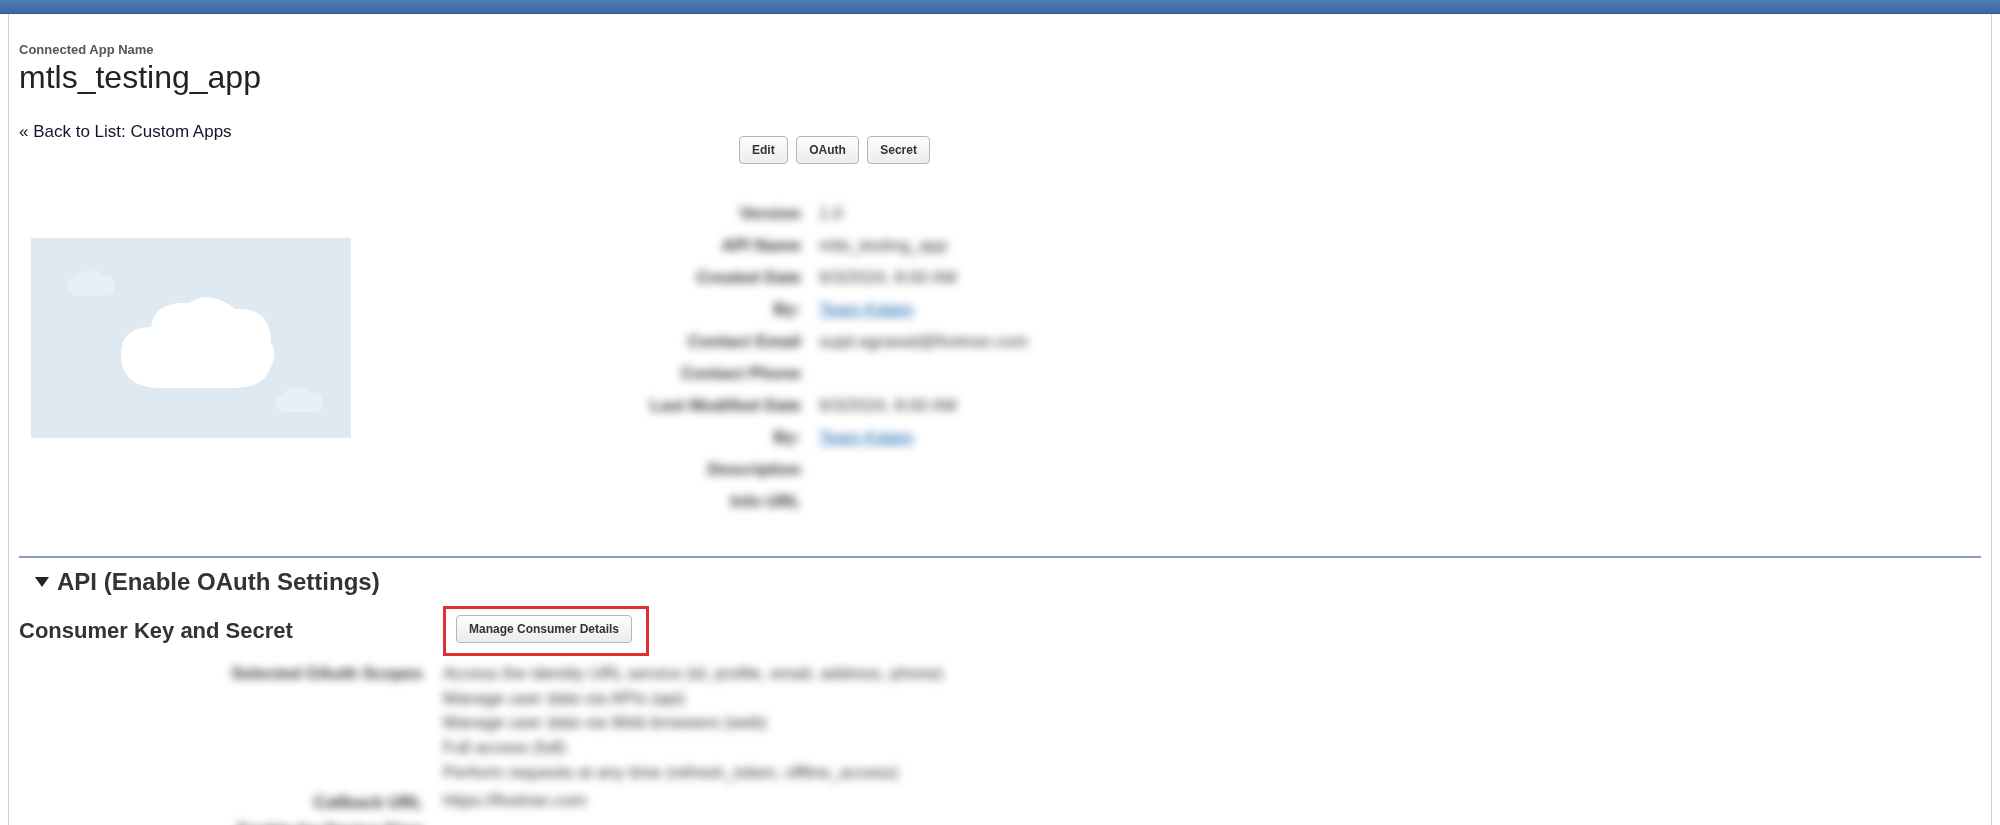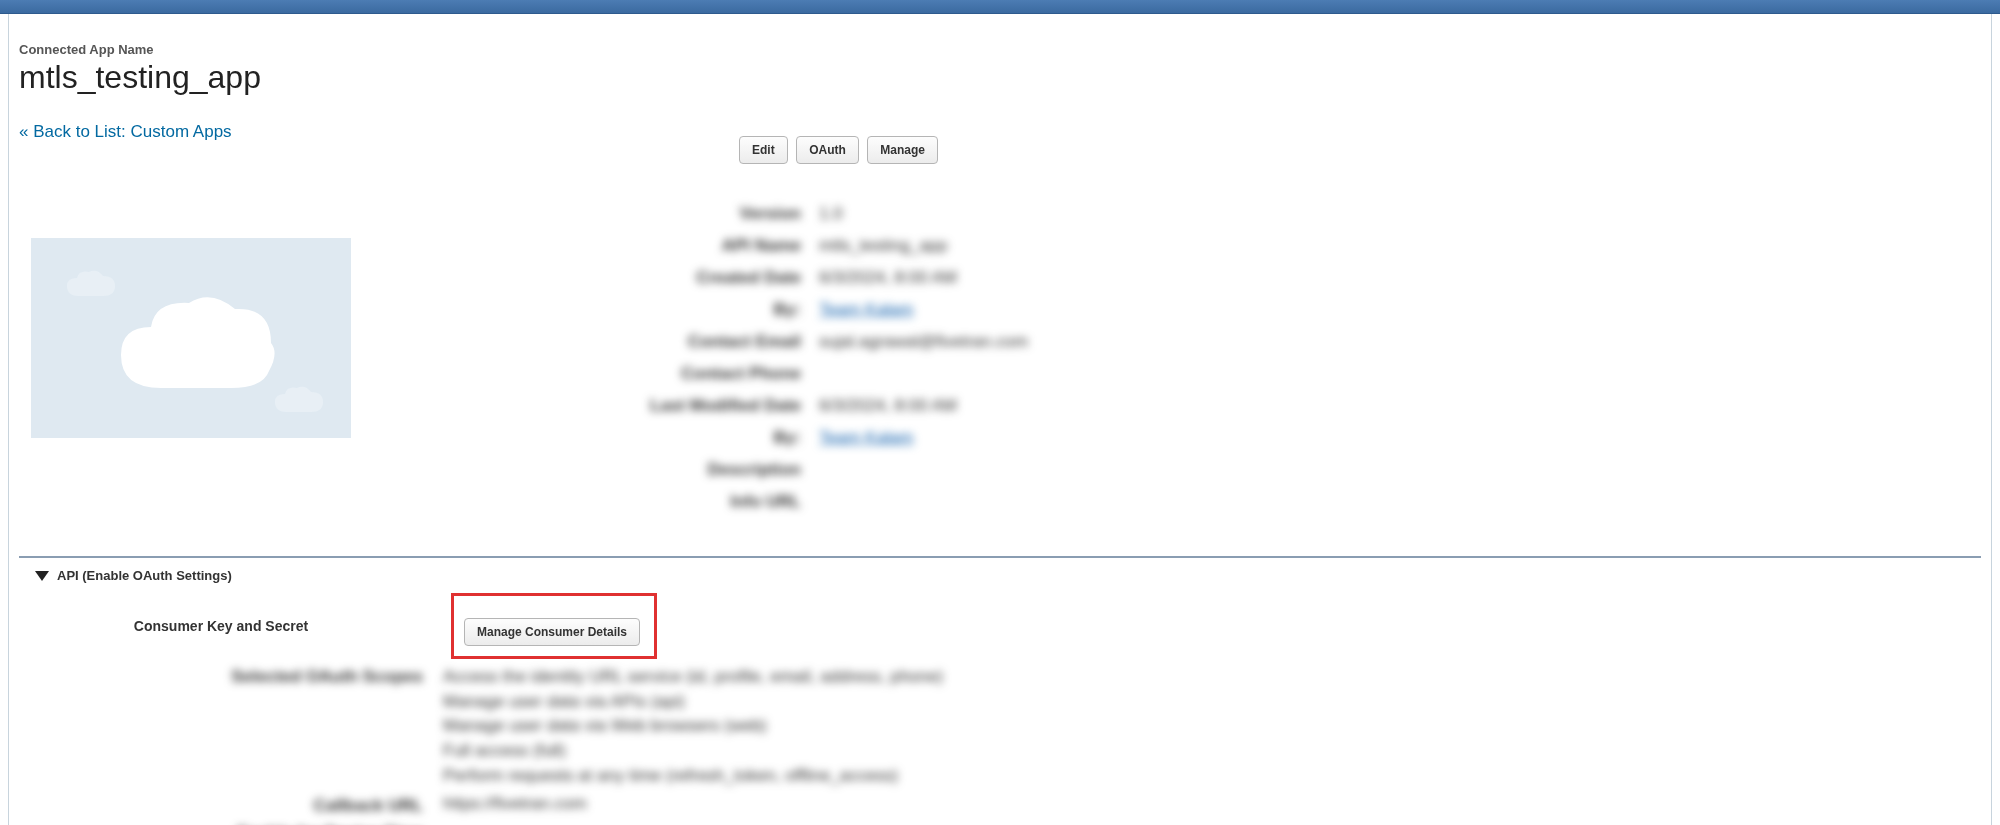--- a/index.html
+++ b/index.html
@@ -2,60 +2,60 @@
 <html><head>
 <meta charset="utf-8">
 <style>
   * { box-sizing: border-box; margin: 0; padding: 0; }
   html, body { width: 2000px; height: 825px; font-family: Arial, Helvetica, sans-serif; background: #fff; color: #333; }
   .topbar { height: 14px; background: linear-gradient(#4c7cb3,#3b6aa0); border-bottom: 1px solid #2e5a8d; }
   .page { background:#fff; padding: 0; margin: 0 8px; border-left:1px solid #c8d4dd; border-right:1px solid #c8d4dd; min-height:811px;}
   .inner { padding: 28px 10px 0 10px; }
   .small-label { font-size: 13px; font-weight: 700; color:#555; }
   .app-name { font-size: 32px; color:#222; margin-top:2px; }
-  .back-link { display:inline-block; margin-top:26px; font-size:17px; color:#0369a1; text-decoration:none; }
+  .back-link { display:inline-block; margin-top:26px; font-size:17px; color:#0f172a; text-decoration:none; }
   .action-row { text-align:center; margin-top: -6px; padding-left: 720px; text-align:left;}
   .btn { display:inline-block; background:linear-gradient(#fdfdfd,#ececec); border:1px solid #b5b5b5; border-radius:4px; padding:6px 12px; font-size:12px; font-weight:700; color:#333; margin-right:4px; cursor:pointer;}
   .details-grid { margin-top:34px; display:flex; }
   .logo-col { width: 400px; padding-left: 12px;}
   .logo-box { width:320px; height:200px; background:#dfe9f1; margin-top:40px; position:relative;}
   .cloud-main{position:absolute; left:80px; top:55px;}
   .cloud-small{position:absolute; left:30px; top:30px; opacity:.6}
   .cloud-br{position:absolute; left:238px; top:146px; opacity:.6}
   .info-col { flex:1; }
   .info-row{ display:flex; height:32px; align-items:center;}
   .info-label{ width:400px; text-align:right; padding-right:18px; font-size:17px; font-weight:700; color:#333; filter: blur(4px);}
   .info-val{ font-size:17px; color:#333; filter: blur(4px);}
   .link-blur{ color:#0b5cab; text-decoration:underline;}
   .section-divider{ border-top:2px solid #8a9db2; margin-top:38px;}
   .section-header{ display:flex; align-items:center; padding:10px 0 4px 16px;}
   .tri{ width:0;height:0;border-left:7px solid transparent;border-right:7px solid transparent;border-top:10px solid #222; margin-right:8px;}
-  .section-title{ font-size:13px; font-weight:700;}
+  .section-title{ font-size:24px; font-weight:700;}
   .api-first-row{ display:flex; align-items:center; margin-top:6px;}
-  .api-first-row .lbl{ width:424px; text-align:center; font-size:14px; font-weight:700; padding-right:20px;}
-  .highlight-box{ border:3px solid #e03131; padding:22px 10px 10px 10px; display:inline-block;margin-left:8px;}
+  .api-first-row .lbl{ width:424px; text-align:left; font-size:22px; font-weight:700; padding-right:20px;}
+  .highlight-box{ border:3px solid #e03131; padding:6px 10px 10px 10px; display:inline-block;}
   .api-row{ display:flex; margin-top:6px;}
   .api-row .lbl{ width:424px; text-align:right; font-size:17px; font-weight:700; padding-right:20px; filter:blur(4px); padding-top:2px;}
   .api-row .val{ font-size:17px; filter:blur(4px);}
   .api-row .val div{line-height:1.45;}
 </style>
 </head>
 <body>
 
 <div class="topbar"></div>
 <div class="page">
   <div class="inner">
     <div class="small-label">Connected App Name</div>
     <div class="app-name">mtls_testing_app</div>
     <a href="#" class="back-link">« Back to List: Custom Apps</a>
 
     <div class="action-row">
       <button class="btn">Edit</button>
       <button class="btn">OAuth</button>
-      <button class="btn">Manage</button>
+      <button class="btn">Secret</button>
     </div>
 
     <div class="details-grid">
       <div class="logo-col">
         <div class="logo-box">
           <svg class="cloud-small" width="60" height="36">
               <path d="M18 28 Q6 28 6 18 Q6 10 16 10 Q18 2 28 4 Q36 0 42 8 Q54 8 54 18 Q54 28 42 28 Z" fill="#eef4f9"></path>
             </svg>
           <svg class="cloud-main" width="170" height="110">
               <path d="M50 95 Q10 95 10 62 Q10 34 40 34 Q44 8 78 10 Q100 -4 124 16 Q160 14 160 50 Q168 60 158 78 Q152 95 120 95 Z" fill="#ffffff"></path>

